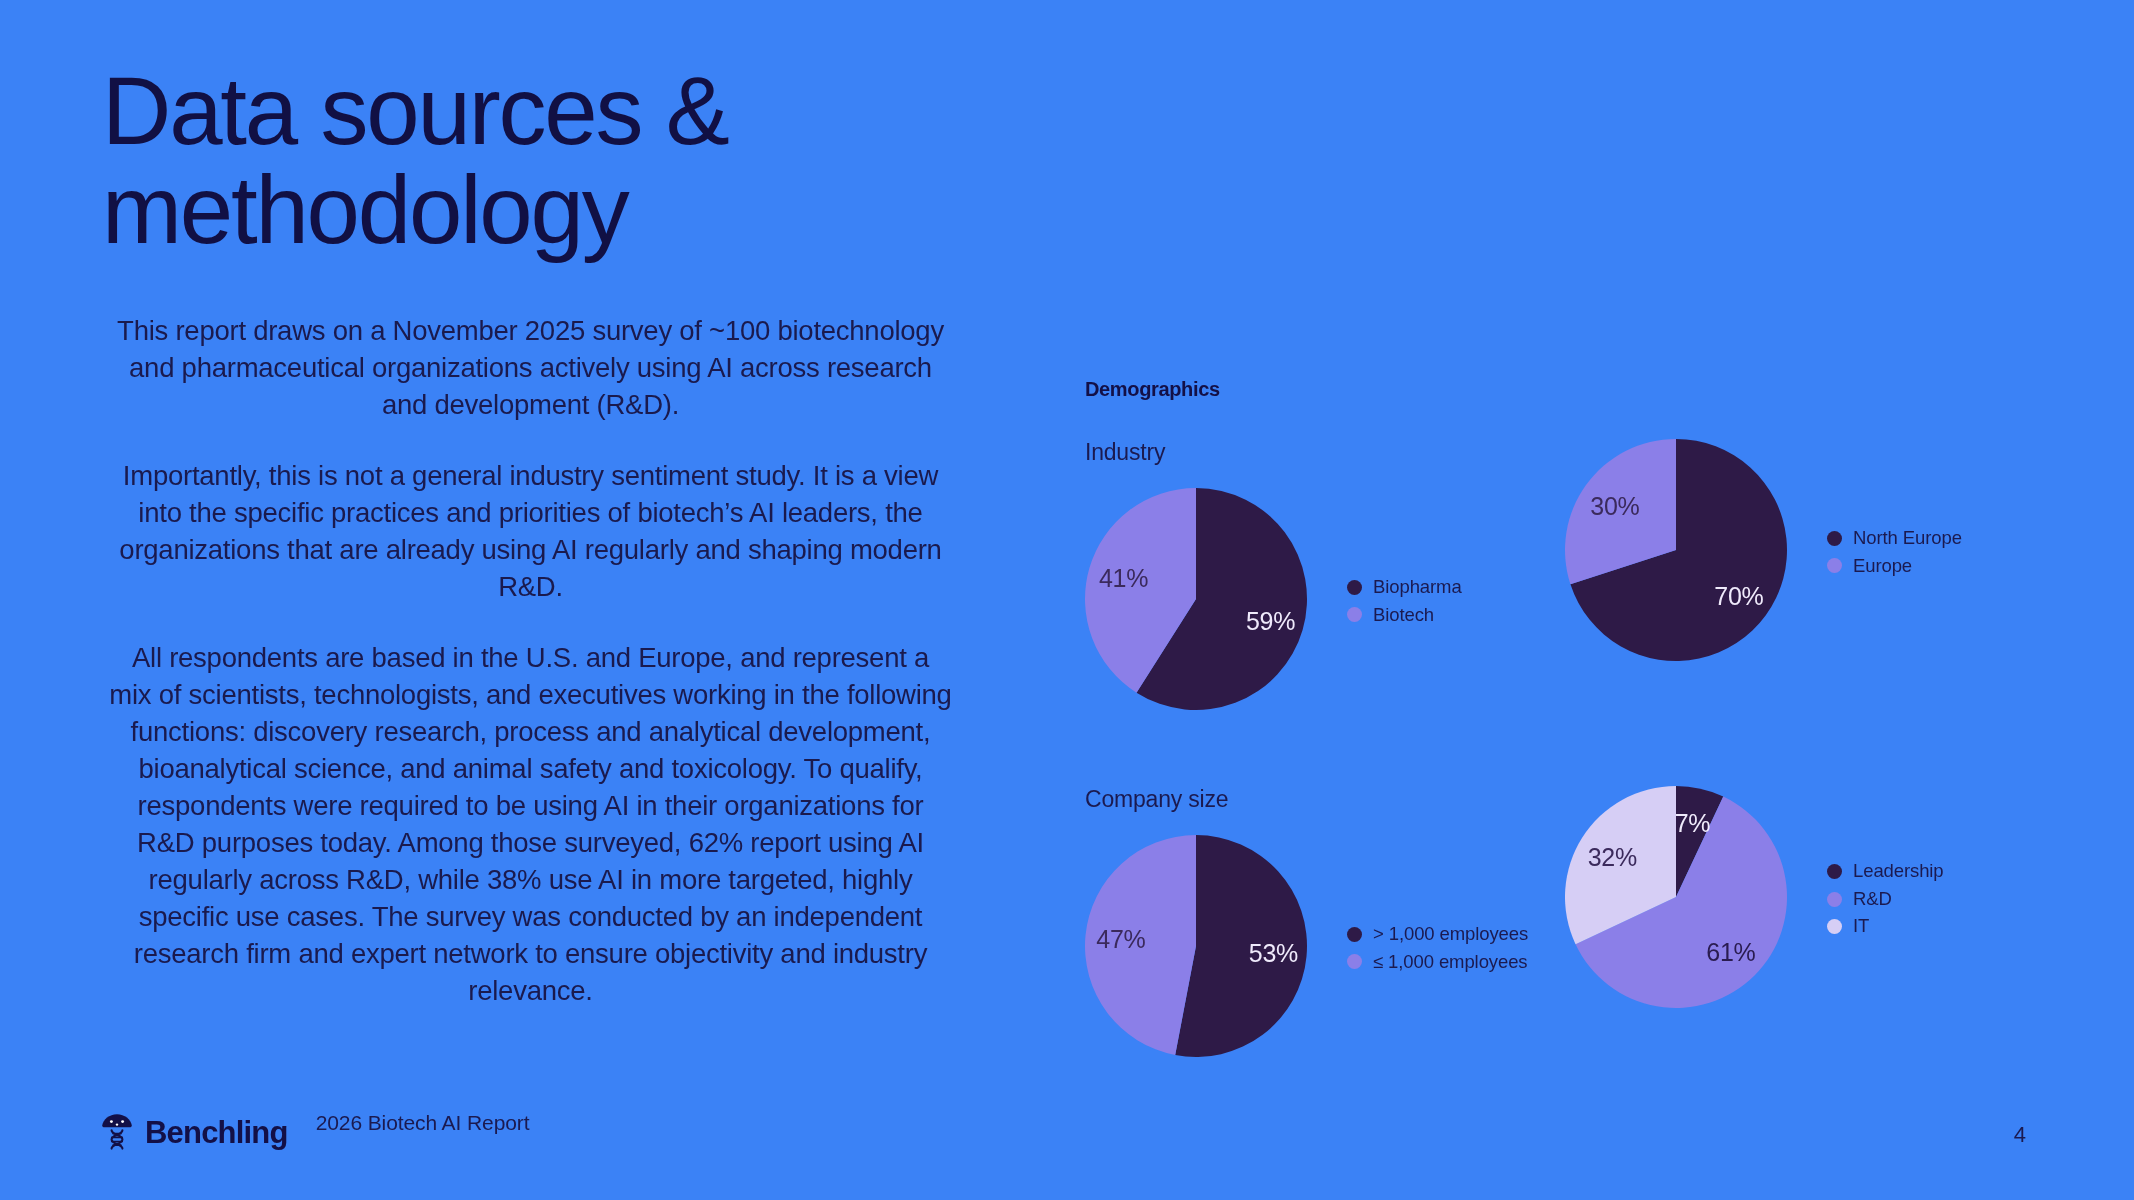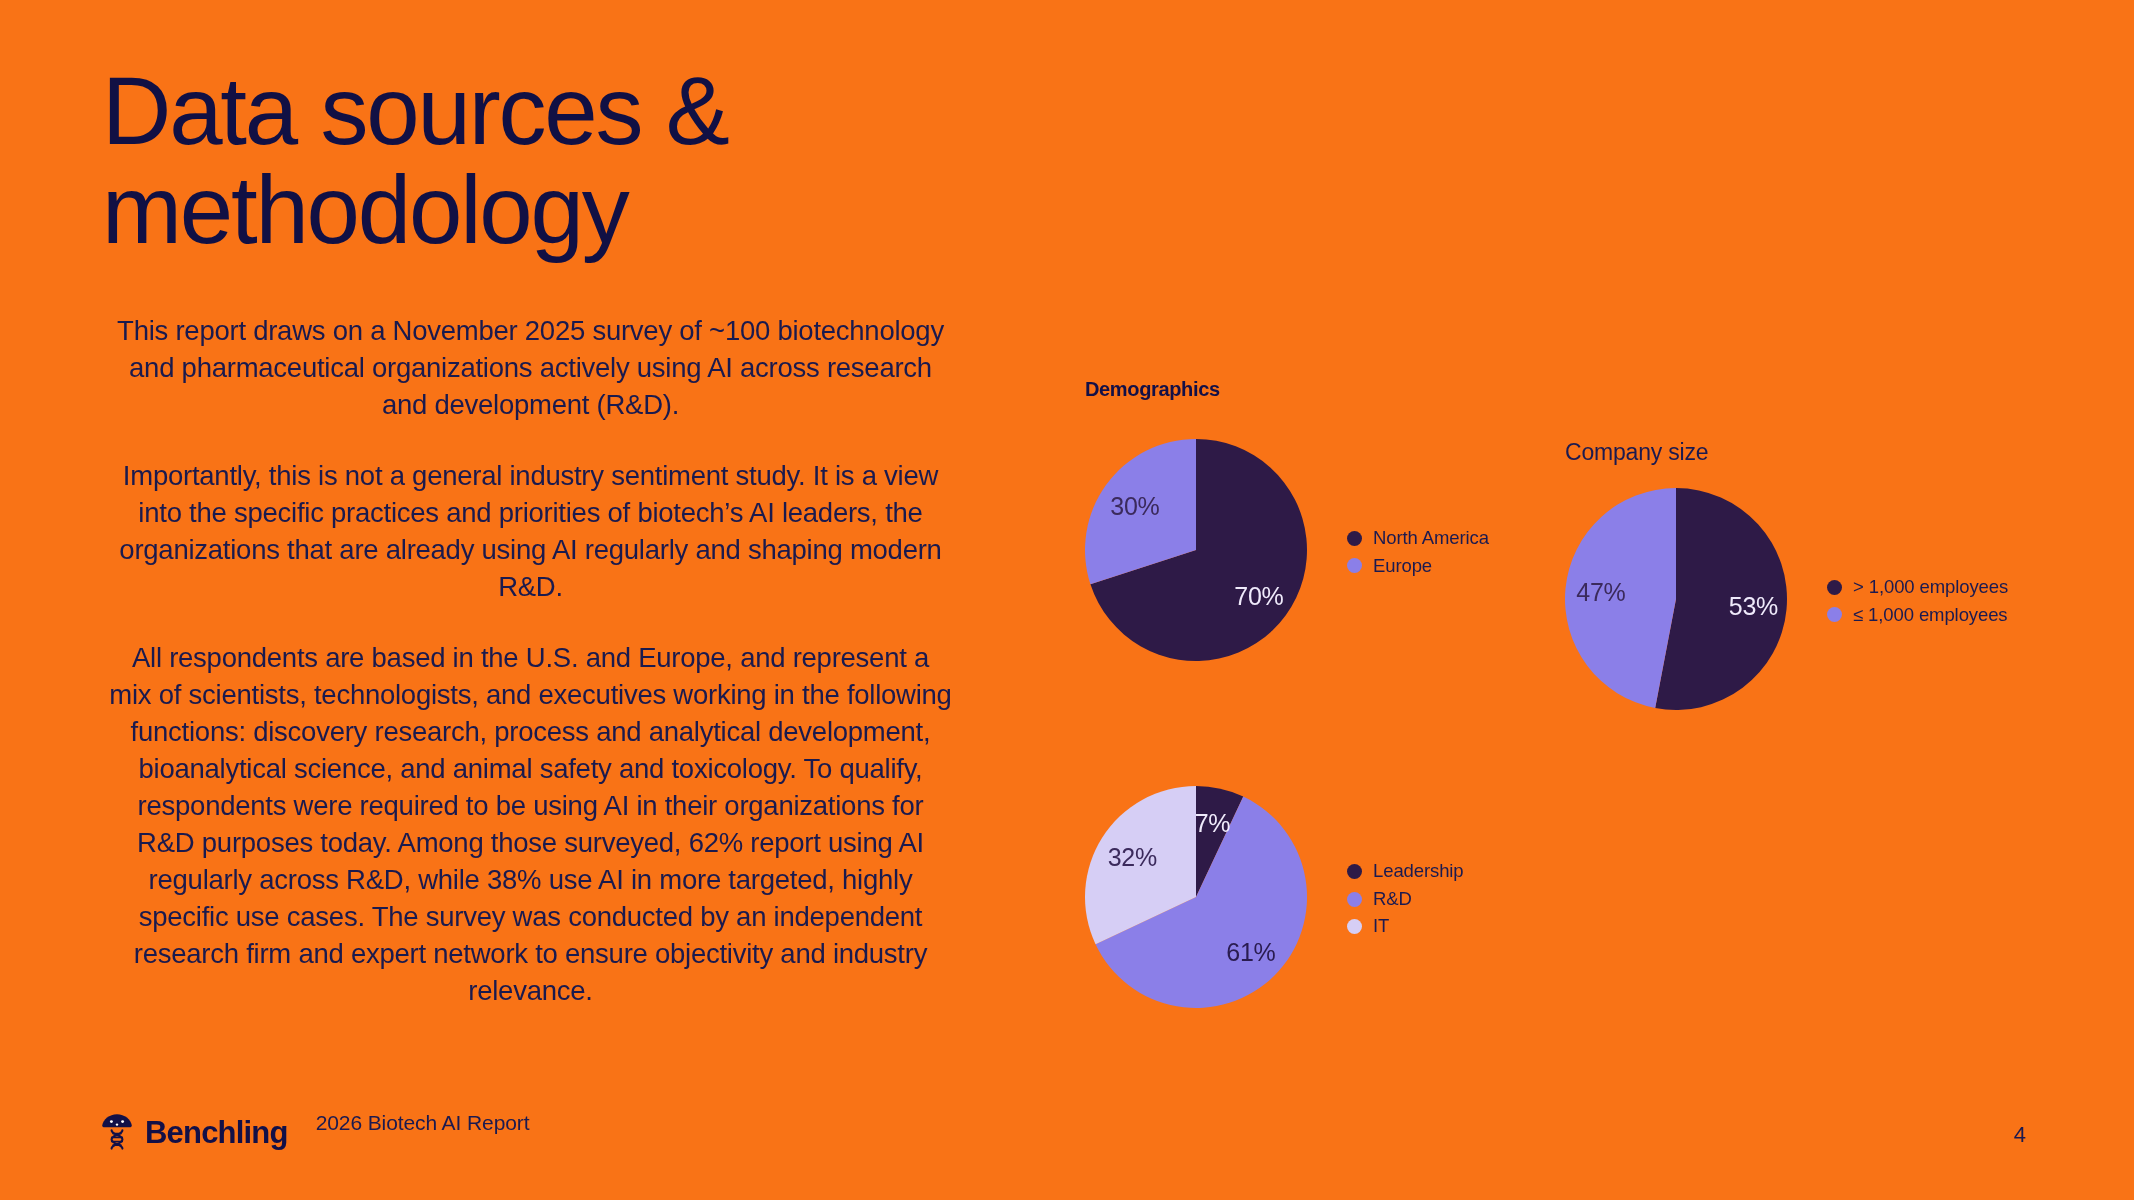--- a/index.html
+++ b/index.html
@@ -13,21 +13,21 @@
     position: relative;
     overflow: hidden;
     font-family: "Liberation Sans", sans-serif;
     color: #131047;
     -webkit-font-smoothing: antialiased;
   }
 
   .slide {
     position: absolute;
     inset: 0;
-    background: #f97316;
+    background: #3b82f6;
     padding-left: 13px;
   }
 
   
   .left-col {
     position: absolute;
     left: 108px;
     top: 62px;
     width: 860px;
   }
@@ -185,34 +185,57 @@
     <div class="body-copy">
       <p class="body-para">This report draws on a November 2025 survey of ~100 biotechnology and pharmaceutical organizations actively using AI across research and development (R&amp;D).</p>
       <p class="body-para">Importantly, this is not a general industry sentiment study. It is a view into the specific practices and priorities of biotech’s AI leaders, the organizations that are already using AI regularly and shaping modern R&amp;D.</p>
       <p class="body-para">All respondents are based in the U.S. and Europe, and represent a mix of scientists, technologists, and executives working in the following functions: discovery research, process and analytical development, bioanalytical science, and animal safety and toxicology. To qualify, respondents were required to be using AI in their organizations for R&amp;D purposes today. Among those surveyed, 62% report using AI regularly across R&amp;D, while 38% use AI in more targeted, highly specific use cases. The survey was conducted by an independent research firm and expert network to ensure objectivity and industry relevance.</p>
     </div>
   </div>
 
   <div class="charts-region">
     <div class="charts-heading">Demographics</div>
     <div class="chart-grid" id="chart-grid">
+        <div class="chart-cell">
+          <div class="chart-label">Industry</div>
+          <div class="chart-body">
+            <div class="pie-wrap">
+              <svg class="pie-svg" viewBox="0 0 222 222">
+                <path d="M 111 111 L 111 0 A 111 111 0 1 1 51.52322575733143 204.72039973072373 Z" fill="#2E1A47"></path>
+                <path d="M 111 111 L 51.52322575733143 204.72039973072373 A 111 111 0 0 1 110.99999999999999 0 Z" fill="#8B7FE8"></path>
+                <text x="185.6" y="141.7" text-anchor="middle" class="slice-label" fill="#EFEAFB">59%</text>
+                <text x="38.5" y="98.9" text-anchor="middle" class="slice-label" fill="#3B2A5C">41%</text>
+              </svg>
+            </div>
+            <div class="legend">
+              <div class="legend-item">
+                <span class="legend-swatch" style="background: rgb(46, 26, 71);"></span>
+                <span class="legend-text">Biopharma</span>
+              </div>
+              <div class="legend-item">
+                <span class="legend-swatch" style="background: rgb(139, 127, 232);"></span>
+                <span class="legend-text">Biotech</span>
+              </div>
+            </div>
+          </div>
+        </div>
         <div class="chart-cell">
           <div class="chart-body">
             <div class="pie-wrap">
               <svg class="pie-svg" viewBox="0 0 222 222">
                 <path d="M 111 111 L 111 0 A 111 111 0 1 1 5.432726691237974 145.30088637561923 Z" fill="#2E1A47"></path>
                 <path d="M 111 111 L 5.432726691237974 145.30088637561923 A 111 111 0 0 1 110.99999999999999 0 Z" fill="#8B7FE8"></path>
                 <text x="173.9" y="165.7" text-anchor="middle" class="slice-label" fill="#EFEAFB">70%</text>
                 <text x="49.9" y="75.6" text-anchor="middle" class="slice-label" fill="#3B2A5C">30%</text>
               </svg>
             </div>
             <div class="legend">
               <div class="legend-item">
                 <span class="legend-swatch" style="background: rgb(46, 26, 71);"></span>
-                <span class="legend-text">North America</span>
+                <span class="legend-text">North Europe</span>
               </div>
               <div class="legend-item">
                 <span class="legend-swatch" style="background: rgb(139, 127, 232);"></span>
                 <span class="legend-text">Europe</span>
               </div>
             </div>
           </div>
         </div>
         <div class="chart-cell">
           <div class="chart-label">Company size</div>

